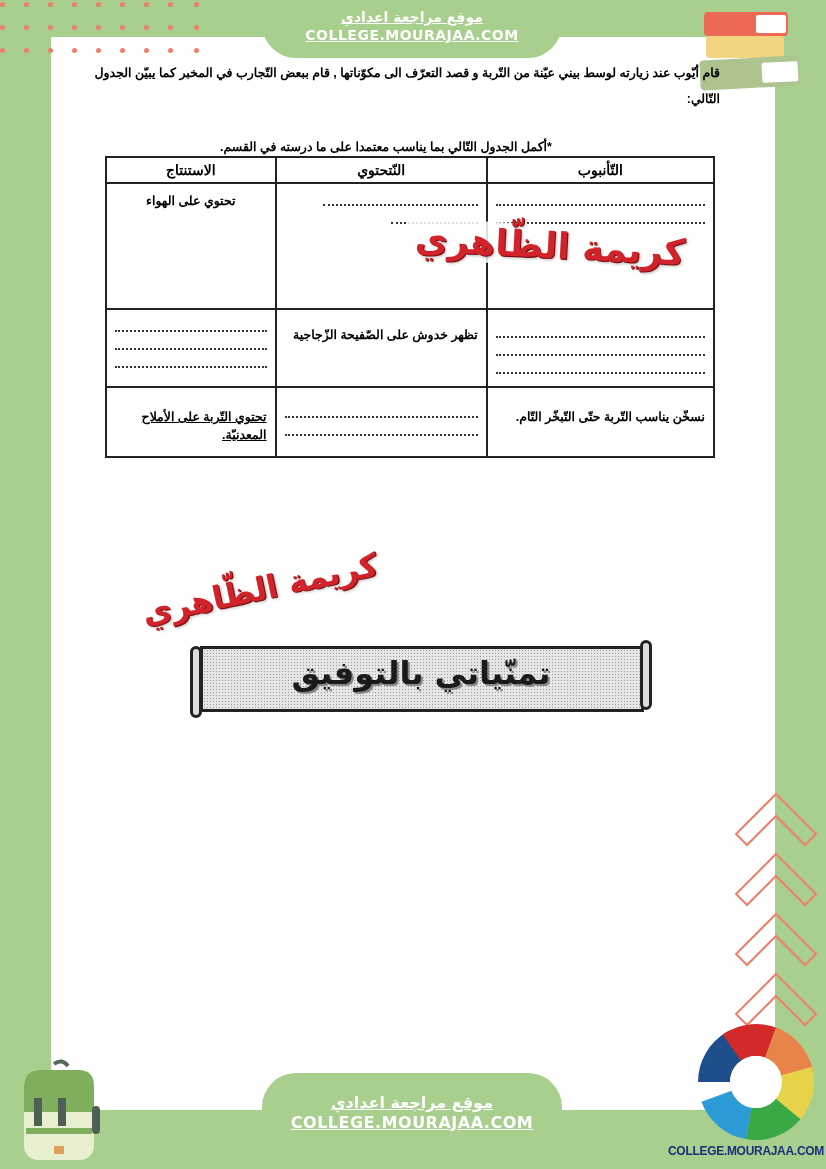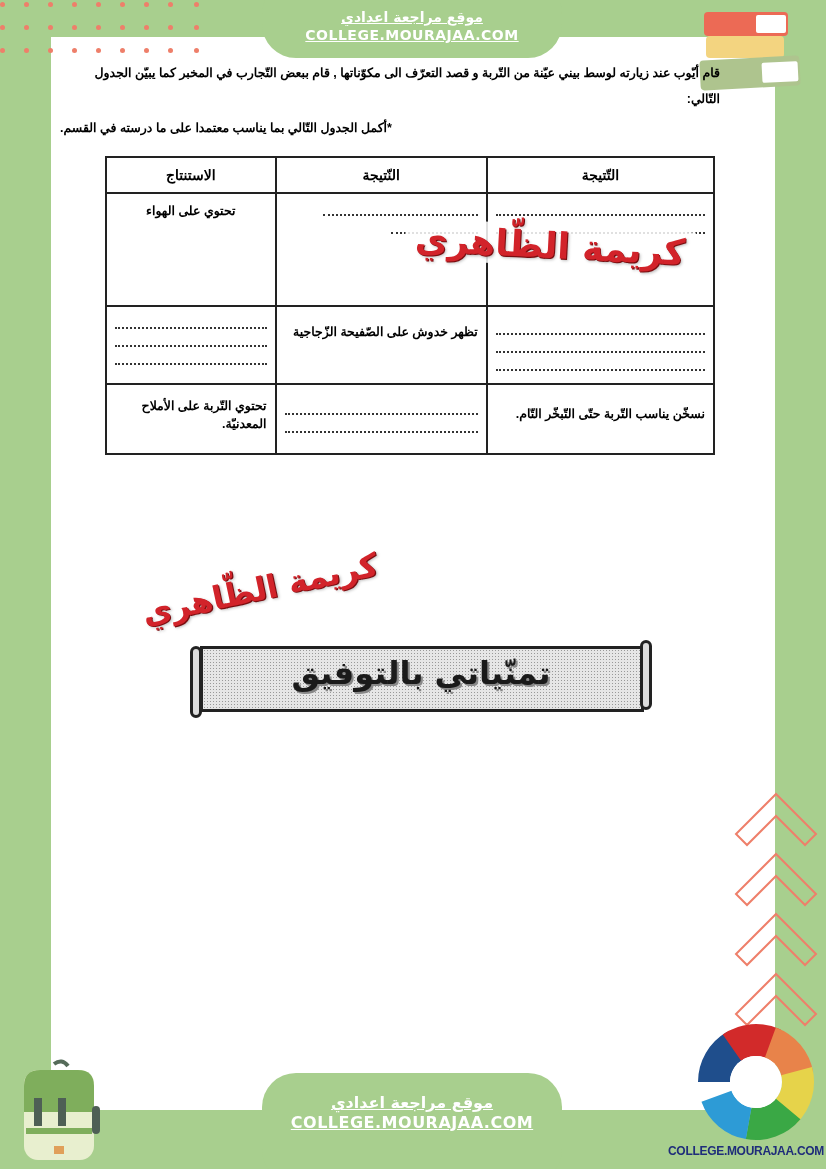--- a/index.html
+++ b/index.html
@@ -20,32 +20,32 @@
   .tab { position: absolute; background: #a8cf8e; border-radius: 34px; text-align: center; color: #ffffff; }
   .tab-top { left: 262px; top: -20px; width: 300px; height: 78px; padding-top: 28px; }
   .tab-bottom { left: 262px; top: 1073px; width: 300px; height: 110px; padding-top: 20px; }
   .tab .ar { font-size: 16px; font-weight: bold; text-decoration: underline; direction: rtl; line-height: 20px; }
   .tab .en { font-size: 16px; font-weight: bold; text-decoration: underline; letter-spacing: 0.5px; line-height: 20px; font-family: "DejaVu Sans", sans-serif; }
   .tab-top .ar, .tab-top .en { font-size: 14px; line-height: 18px; }
 
   
   .content { position: absolute; left: 60px; top: 60px; width: 660px; direction: rtl; color: #000; }
   .intro { font-family: "Liberation Sans", sans-serif; font-size: 12.5px; font-weight: bold; line-height: 26px; text-align: right; }
-  .instruction { font-family: "Liberation Sans", sans-serif; font-size: 12.5px; font-weight: bold; margin-top: 8px; text-align: left; padding-right: 8px; }
+  .instruction { font-family: "Liberation Sans", sans-serif; font-size: 12.5px; font-weight: bold; margin-top: 27px; text-align: center; padding-right: 8px; }
 
   table.exp { position: absolute; left: 105px; top: 156px; width: 610px; border-collapse: collapse; direction: rtl; font-family: "Liberation Sans", sans-serif; font-size: 12.5px; font-weight: bold; }
   table.exp th, table.exp td { border: 2px solid #222; vertical-align: top; }
-  table.exp th { height: 36px; font-size: 14px; font-weight: bold; text-align: center; vertical-align: middle; }
+  table.exp th { height: 26px; font-size: 14px; font-weight: bold; text-align: center; vertical-align: middle; }
   table.exp td { padding: 8px 8px; line-height: 18px; }
   .col-exp { width: 228px; }
   .col-res { width: 212px; }
   .col-con { width: 170px; }
   .dl { display: block; border-bottom: 2px dotted #333; height: 14px; margin: 0 0 4px 0; }
   .center { text-align: center; }
-  .row1 td { height: 113px; margin-left: 12px; }
+  .row1 td { height: 126px; margin-left: 12px; }
   .row2 td { height: 56px; }
   .row3 td { height: 92px; }
   .row4 td { height: 65px; }
   .row5 td { height: 70px; }
 
   
   .wm { position: absolute; color: #d2232a; font-family: "DejaVu Sans", sans-serif; font-weight: bold; direction: rtl; text-shadow: 1px 1px 0 #7a0d10, 2px 2px 3px rgba(0,0,0,0.25); background: rgba(255,255,255,0.85); }
   .wm1 { left: 405px; top: 225px; font-size: 36px; padding: 0 10px; transform: rotate(3deg); }
   .wm2 { left: 140px; top: 570px; font-size: 32px; transform: rotate(-12deg); background: transparent; }
 
@@ -117,22 +117,22 @@
 </div>
 
 <div class="content">
   <p class="intro">قام أيّوب عند زيارته لوسط بيني عيّنة من التّربة و قصد التعرّف الى مكوّناتها , قام ببعض التّجارب في المخبر كما يبيّن الجدول التّالي:</p>
   <p class="instruction">*أكمل الجدول التّالي بما يناسب معتمدا على ما درسته في القسم.</p>
 </div>
 
 <table class="exp">
   <thead>
     <tr>
-      <th class="col-exp">التّتيجة</th>
-      <th class="col-res">النّتيجة</th>
+      <th class="col-exp">التّأنبوب</th>
+      <th class="col-res">النّتحتوي</th>
       <th class="col-con">الاستنتاج</th>
     </tr>
   </thead>
   <tbody>
     <tr class="row1">
       <td>
           <span class="dl"></span>
           <span class="dl"></span>
         </td>
       <td>
@@ -153,21 +153,21 @@
           <span class="dl"></span>
           <span class="dl"></span>
         </td>
     </tr>
     <tr class="row5">
       <td style="padding-top:20px;">نسخّن يناسب التّربة حتّى التّبخّر التّام.</td>
       <td>
           <span class="dl" style="margin-top:8px"></span>
           <span class="dl"></span>
         </td>
-      <td style="padding-top:12px;">تحتوي التّربة على الأملاح المعدنيّة.</td>
+      <td style="padding-top:20px;text-decoration:underline;">تحتوي التّربة على الأملاح المعدنيّة.</td>
     </tr>
   </tbody>
 </table>
 
 <div class="wm wm1">كريمة الظّاهري</div>
 <div class="wm wm2">كريمة الظّاهري</div>
 
 <div class="scroll">
   <div class="scroll-body"></div>
   <div class="scroll-left"></div>

